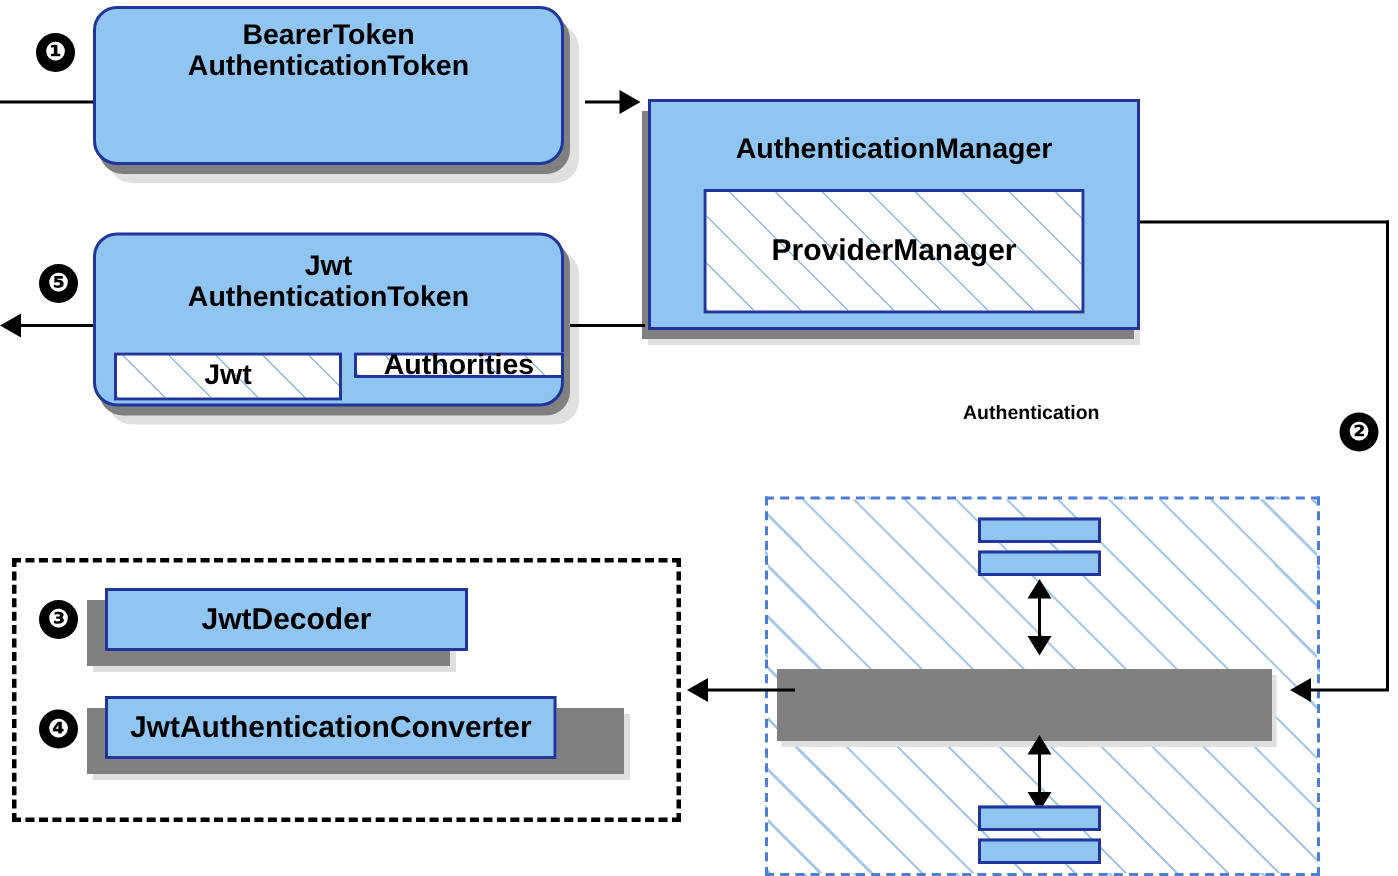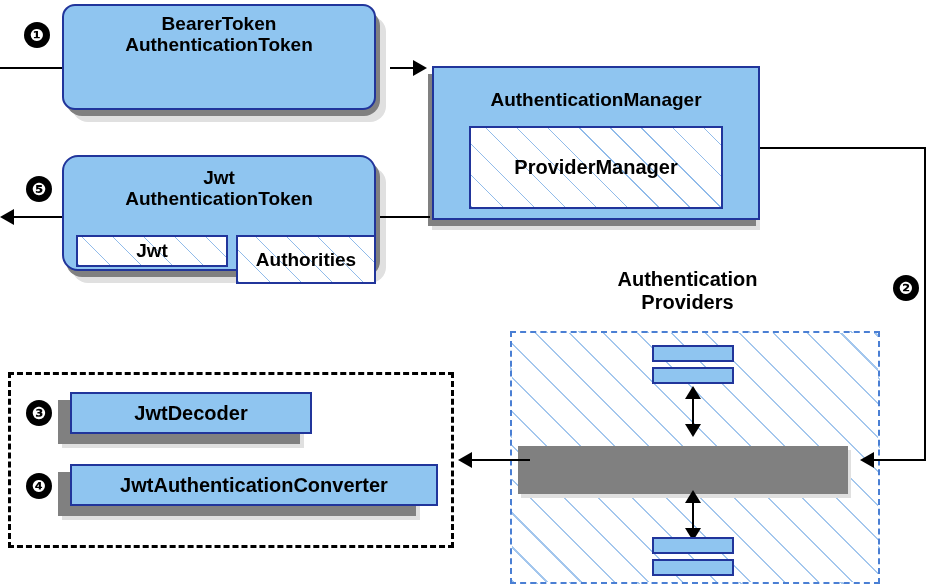--- a/index.html
+++ b/index.html
@@ -166,21 +166,21 @@
 <body>
 
 <div id="canvas">
 
   <div class="line h" style="left:0px; top:67px; width:68px;"></div>
   <div class="line h" style="left:390px; top:67px; width:35px;"></div>
   <div class="arrow right" style="left:413px; top:60px;"></div>
 
   <div class="shadow-light rounded" style="left:72px; top:16px; width:314px; height:106px;"></div>
   <div class="shadow-mid rounded" style="left:66px; top:10px; width:314px; height:106px;"></div>
-  <div class="node rounded" style="left:62px; top:4px; width:314px; height:106px; font-size:19px; align-items:flex-start; padding-top:7px;border-radius:13px;">
+  <div class="node rounded" style="left:62px; top:4px; width:314px; height:106px; font-size:19px; align-items:flex-start; padding-top:7px;">
     <div style="width:100%;">
       <div>BearerToken</div>
       <div>AuthenticationToken</div>
     </div>
   </div>
 
   <div class="badge" style="left:24px; top:22px;">❶</div>
 
   <div class="shadow-light" style="left:432px; top:78px; width:328px; height:152px;"></div>
   <div class="shadow-mid" style="left:428px; top:74px; width:328px; height:152px;"></div>
@@ -198,31 +198,30 @@
 
   <div class="shadow-light rounded" style="left:72px; top:167px; width:314px; height:116px;"></div>
   <div class="shadow-mid rounded" style="left:66px; top:161px; width:314px; height:116px;"></div>
   <div class="node rounded" style="left:62px; top:155px; width:314px; height:116px; font-size:19px; align-items:flex-start; padding-top:10px;">
     <div style="width:100%;">
       <div>Jwt</div>
       <div>AuthenticationToken</div>
     </div>
   </div>
   <div class="chip" style="left:76px; top:235px; width:152px; height:32px; font-size:19px;">Jwt</div>
-  <div class="chip" style="left:236px; top:235px; width:140px; height:49px; font-size:19px;">Authorities</div>
+  <div class="chip" style="left:236px; top:235px; width:140px; height:17px; font-size:19px;">Authorities</div>
 
   <div class="line h" style="left:10px; top:216px; width:60px;"></div>
   <div class="arrow left" style="left:0px; top:209px;"></div>
   <div class="line h" style="left:380px; top:216px; width:50px;"></div>
 
   <div class="badge" style="left:26px; top:176px;">❺</div>
 
-  <div class="plain-label" style="left:575px; top:268px; width:225px; font-size:20px;">
+  <div class="plain-label" style="left:575px; top:268px; width:225px; font-size:13px;">
     <div>Authentication</div>
-    <div>Providers</div>
   </div>
 
   <div class="providers-box" style="left:510px; top:331px; width:370px; height:253px;"></div>
 
   <div class="bar" style="left:652px; top:345px; width:82px; height:17px;"></div>
   <div class="bar" style="left:652px; top:367px; width:82px; height:17px;"></div>
 
   <div class="line v" style="left:692px; top:392px; height:38px;"></div>
   <div class="arrow up" style="left:685px; top:386px;"></div>
   <div class="arrow down" style="left:685px; top:424px;"></div>
@@ -244,18 +243,18 @@
 
   <div class="shadow-light" style="left:62px; top:404px; width:242px; height:44px;"></div>
   <div class="shadow-mid" style="left:58px; top:400px; width:242px; height:44px;"></div>
   <div class="node" style="left:70px; top:392px; width:242px; height:42px; font-size:20px;">
     <div>JwtDecoder</div>
   </div>
   <div class="badge" style="left:26px; top:400px;">❸</div>
 
   <div class="shadow-light" style="left:62px; top:476px; width:358px; height:44px;"></div>
   <div class="shadow-mid" style="left:58px; top:472px; width:358px; height:44px;"></div>
-  <div class="node" style="left:70px; top:464px; width:368px; height:42px; font-size:20px;">
+  <div class="node" style="left:70px; top:464px; width:301px; height:42px; font-size:20px;">
     <div>JwtAuthenticationConverter</div>
   </div>
   <div class="badge" style="left:26px; top:473px;">❹</div>
 
 </div>
 
 </body></html>

